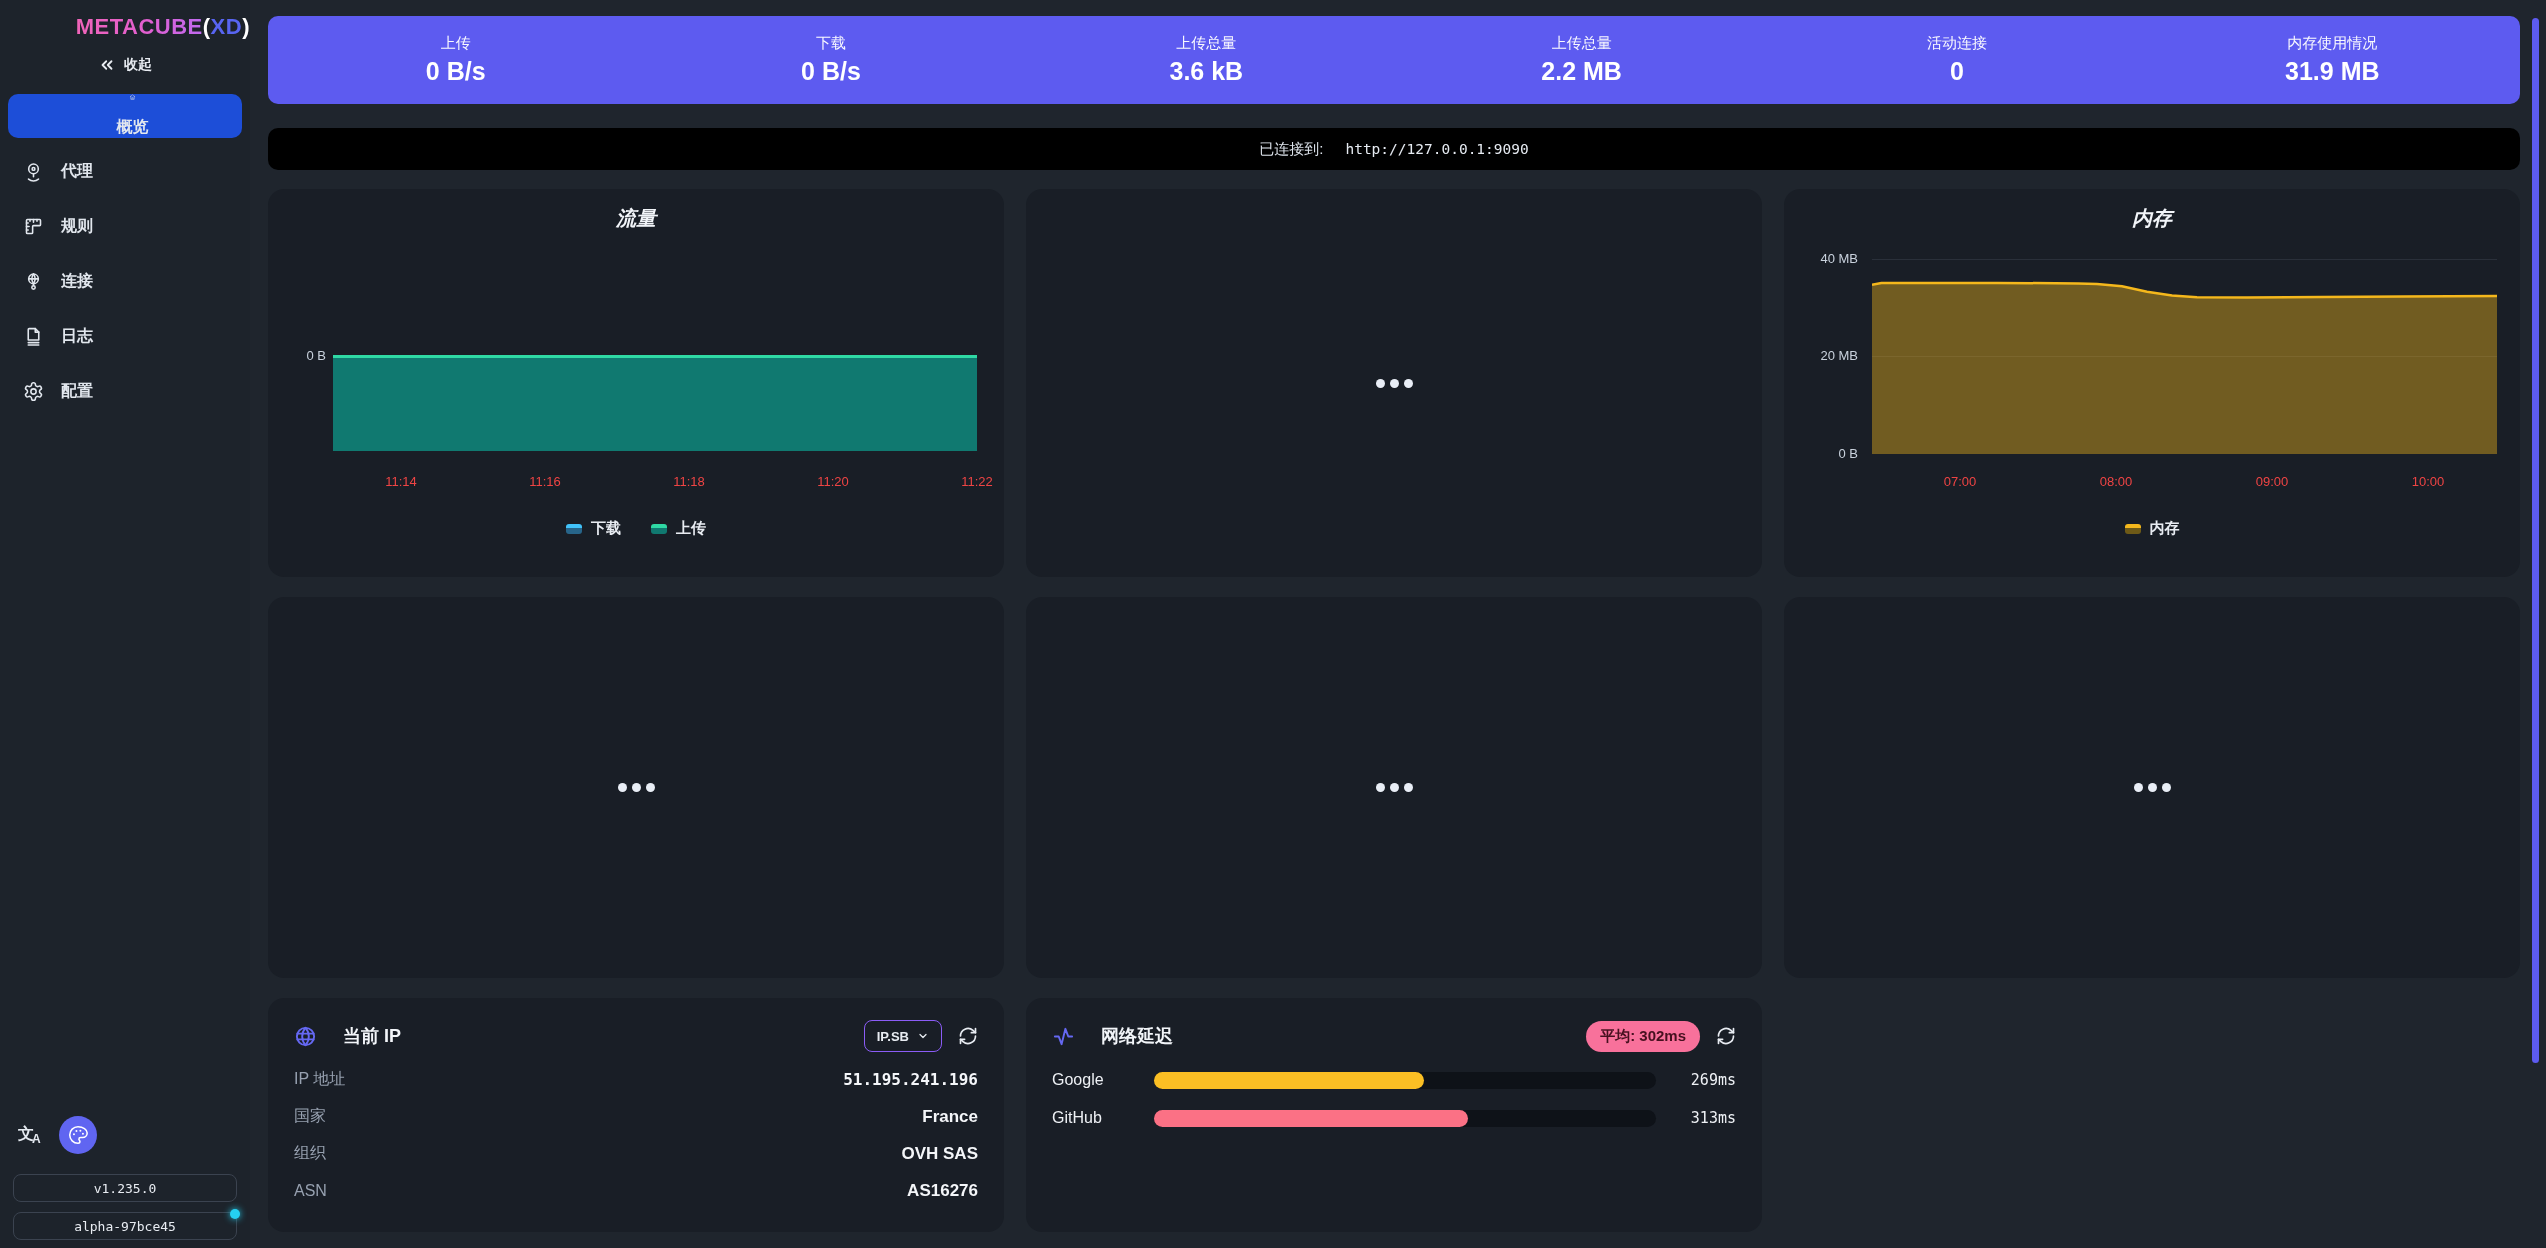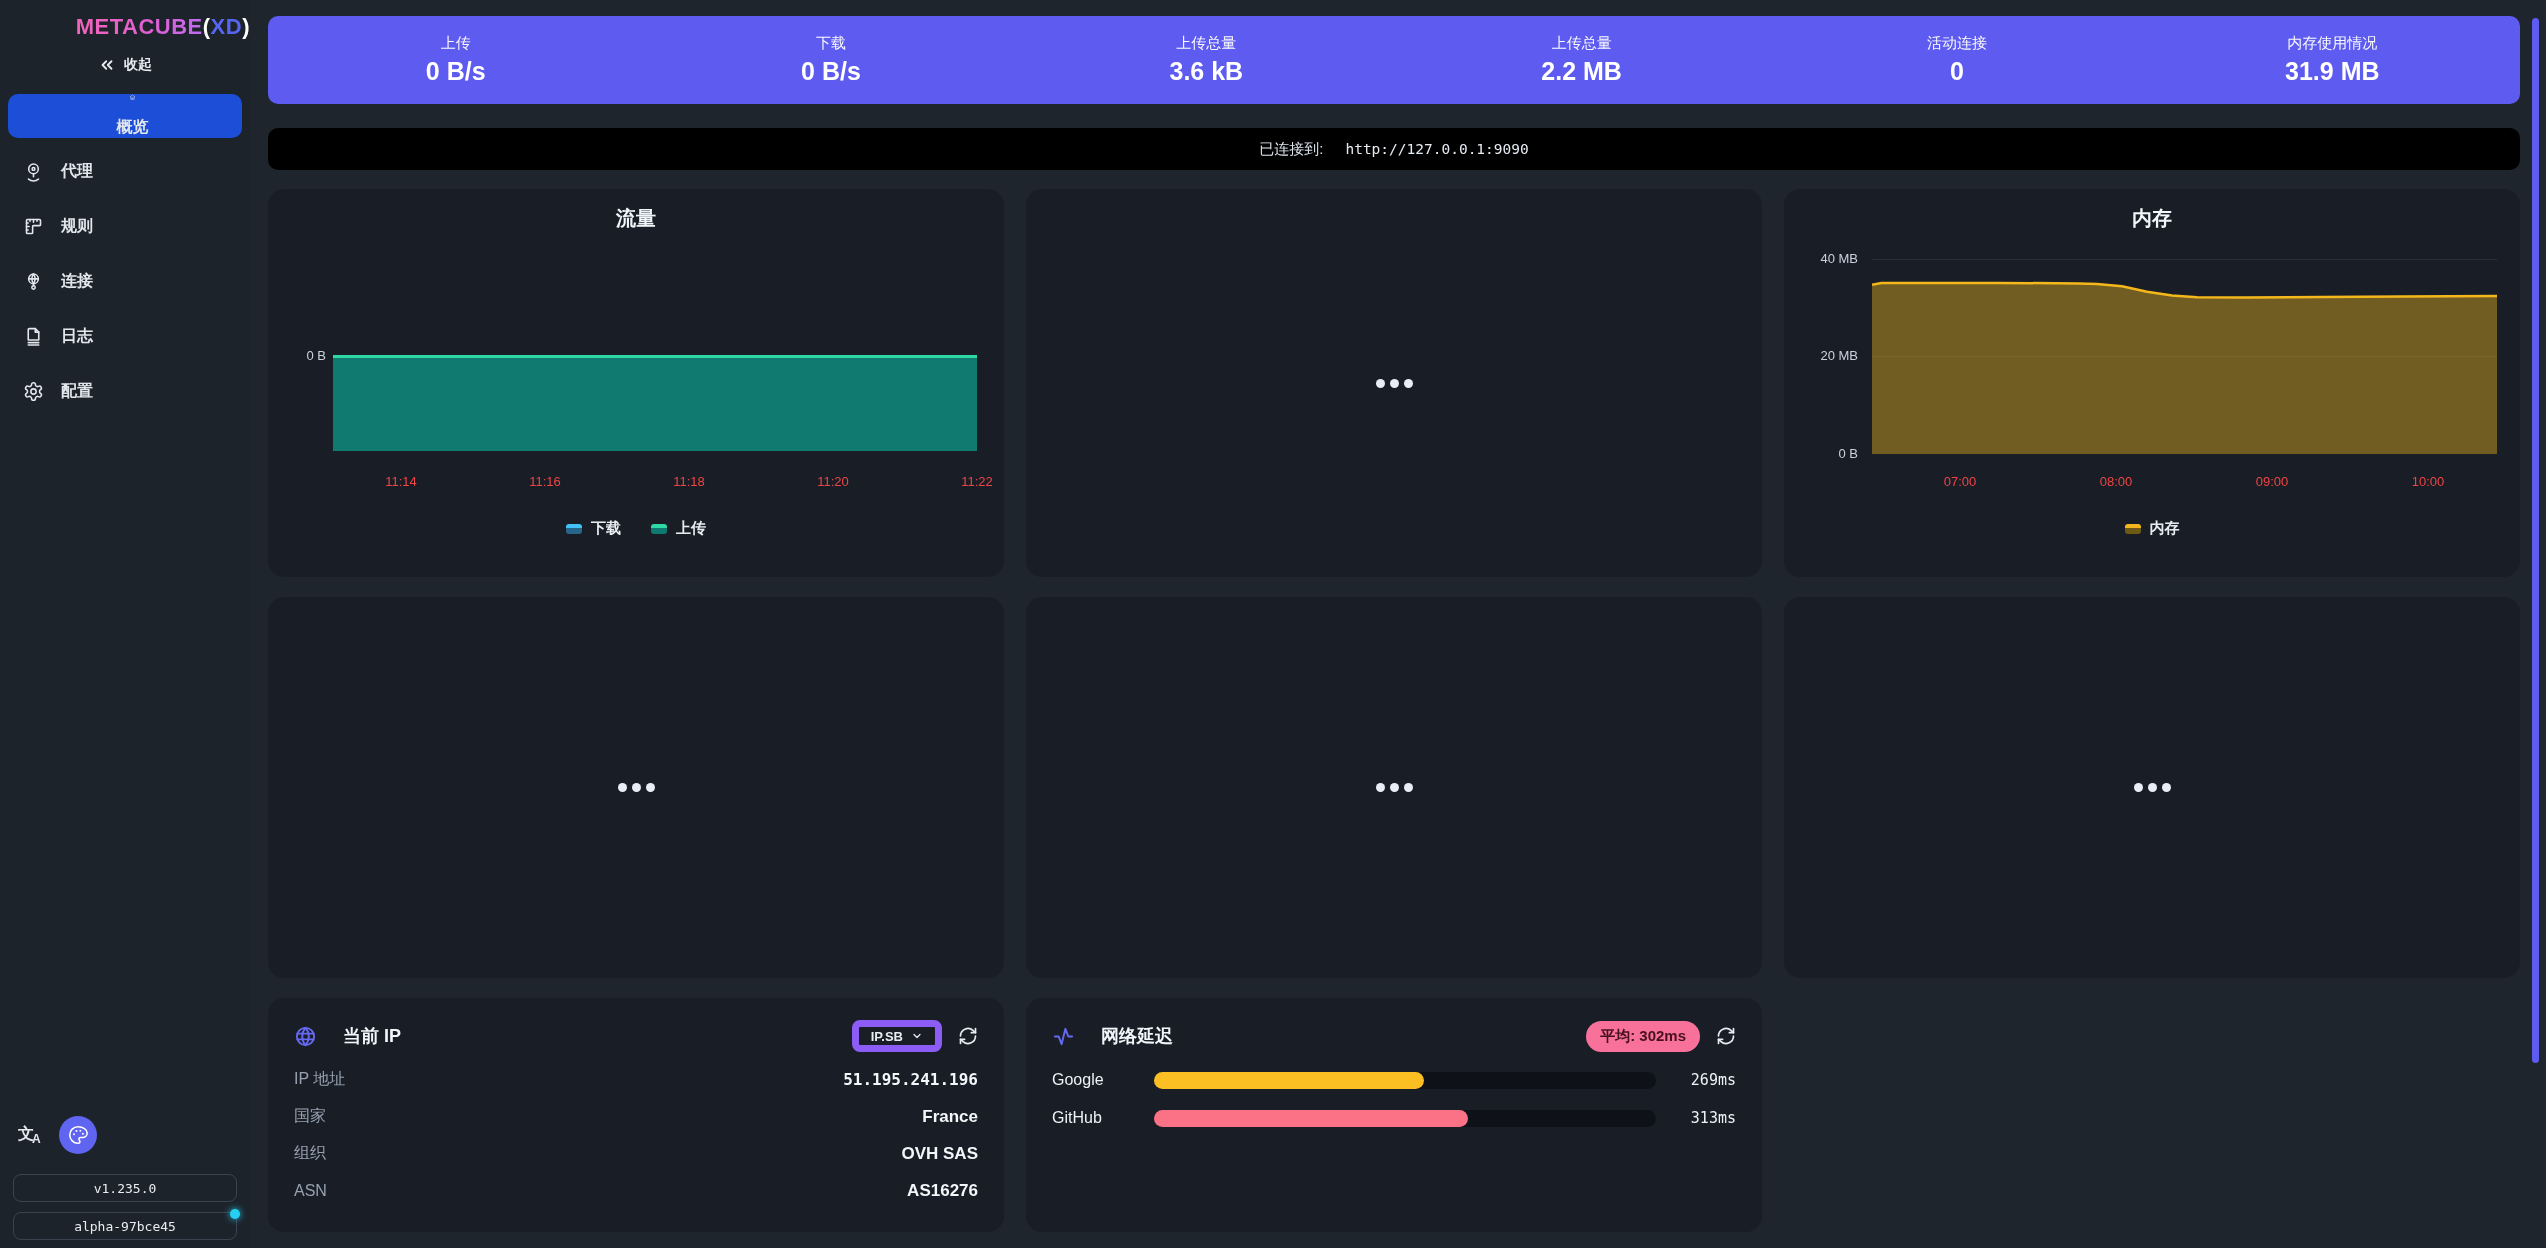--- a/index.html
+++ b/index.html
@@ -40,21 +40,21 @@
   .stat { flex:1; display:flex; flex-direction:column; align-items:center; justify-content:center; gap:4px; color:#ffffff; }
   .stat .lbl { font-size:15px; font-weight:500; opacity:.96; }
   .stat .val { font-size:25px; font-weight:800; }
 
   .connected-bar { margin-top:24px; height:42px; background:#000000; border-radius:10px; display:flex; align-items:center; justify-content:center; gap:22px; font-size:15px; color:#dbe1e9; }
   .connected-bar code { font-family:"DejaVu Sans Mono","Liberation Mono",monospace; font-size:14.5px; color:#e6ebf2; }
 
   .grid { margin-top:19px; display:grid; grid-template-columns:1fr 1fr 1fr; grid-template-rows:388px 381px 234px; gap:20px 22px; }
   .card { background:#191e26; border-radius:16px; position:relative; }
 
-  .chart-title { text-align:center; padding-top:16px; font-size:20px; font-weight:800; color:#f2f5f9; }
+  .chart-title { text-align:center; padding-top:16px; font-size:20px; font-weight:800; color:#f2f5f9;font-style:italic; }
   .axis-label { position:absolute; font-size:13px; color:#c9d2dd; }
   .tick { position:absolute; top:285px; transform:translateX(-50%); font-size:13px; color:#ef4444; }
 
   
   .t-ylabel { left:22px; top:159px; width:36px; text-align:right; }
   .t-fill { position:absolute; left:65px; right:27px; top:166px; height:96px; border-top:3px solid #2fd9a4; background:#107970; }
   .legend { position:absolute; left:0; right:0; top:330px; display:flex; justify-content:center; align-items:center; gap:30px; }
   .legend-item { display:flex; align-items:center; gap:9px; }
   .legend-marker { width:16px; height:10px; border-radius:3px; }
   .legend-label { font-size:15px; font-weight:600; color:#e8ecf2; }
@@ -68,21 +68,21 @@
   .loading-card { display:flex; align-items:center; justify-content:center; }
   .dots { display:flex; gap:5px; }
   .dots i { width:9px; height:9px; border-radius:50%; background:#e9eef6; }
 
   
   .info-card { padding:0 26px; }
   .card-head { display:flex; align-items:center; gap:26px; margin-top:20px; height:36px; }
   .card-head .hicon svg { width:23px; height:23px; stroke:#6568f2; fill:none; stroke-width:2; stroke-linecap:round; stroke-linejoin:round; }
   .card-title { font-size:18px; font-weight:800; color:#f2f5f9; }
   .head-right { margin-left:auto; display:flex; align-items:center; gap:16px; }
-  .select-btn { display:flex; align-items:center; gap:8px; height:32px; padding:0 12px; border:7px solid #8b5cf6; border-radius:8px;
+  .select-btn { display:flex; align-items:center; gap:8px; height:32px; padding:0 12px; border:1px solid #8b5cf6; border-radius:8px;
     background:transparent; color:#e8ecf2; font-size:13px; font-weight:700; font-family:inherit; cursor:pointer; }
   .select-btn svg { width:12px; height:12px; stroke:#e8ecf2; fill:none; stroke-width:2.5; stroke-linecap:round; stroke-linejoin:round; }
   .icon-btn { background:none; border:none; cursor:pointer; padding:0; }
   .icon-btn svg { width:20px; height:20px; stroke:#e8ecf2; fill:none; stroke-width:2; stroke-linecap:round; stroke-linejoin:round; }
 
   .ip-rows { margin-top:7px; }
   .ip-row { display:flex; align-items:center; height:37px; }
   .ip-row .k { color:#97a1b0; font-size:16px; }
   .ip-row .v { margin-left:auto; font-weight:700; font-size:17px; color:#f4f6f9; }
   .ip-row .v.mono { font-family:"DejaVu Sans Mono","Liberation Mono",monospace; font-size:16px; }

